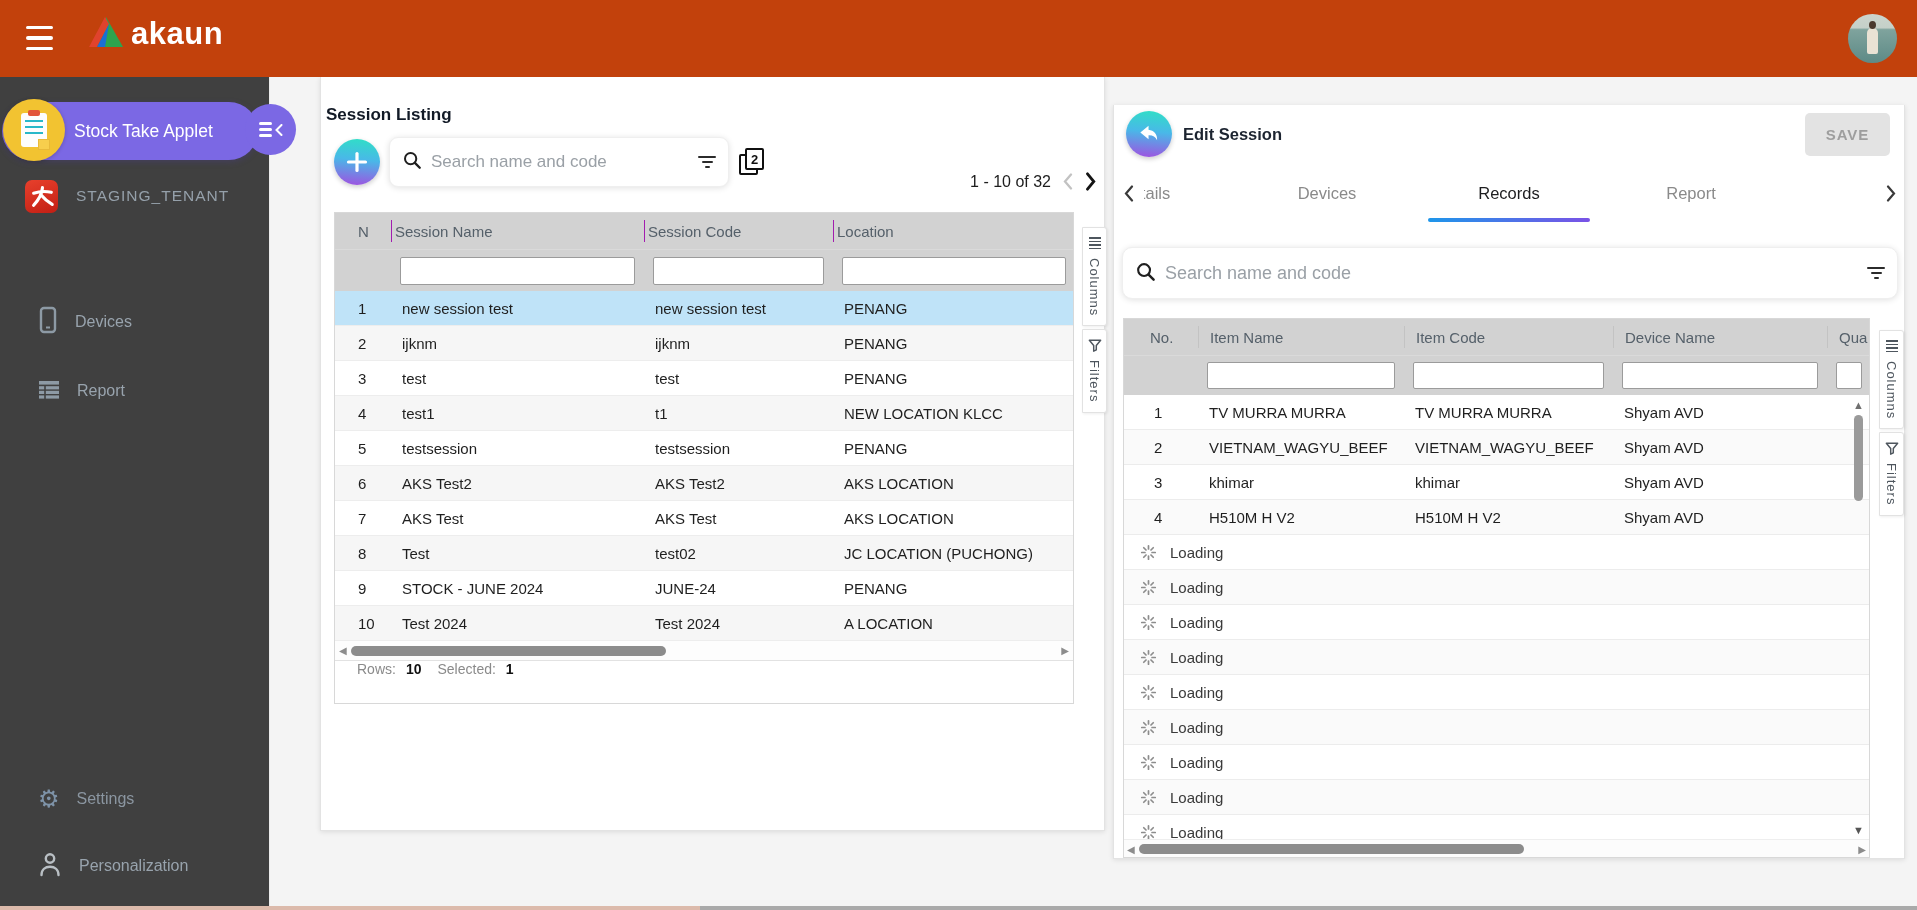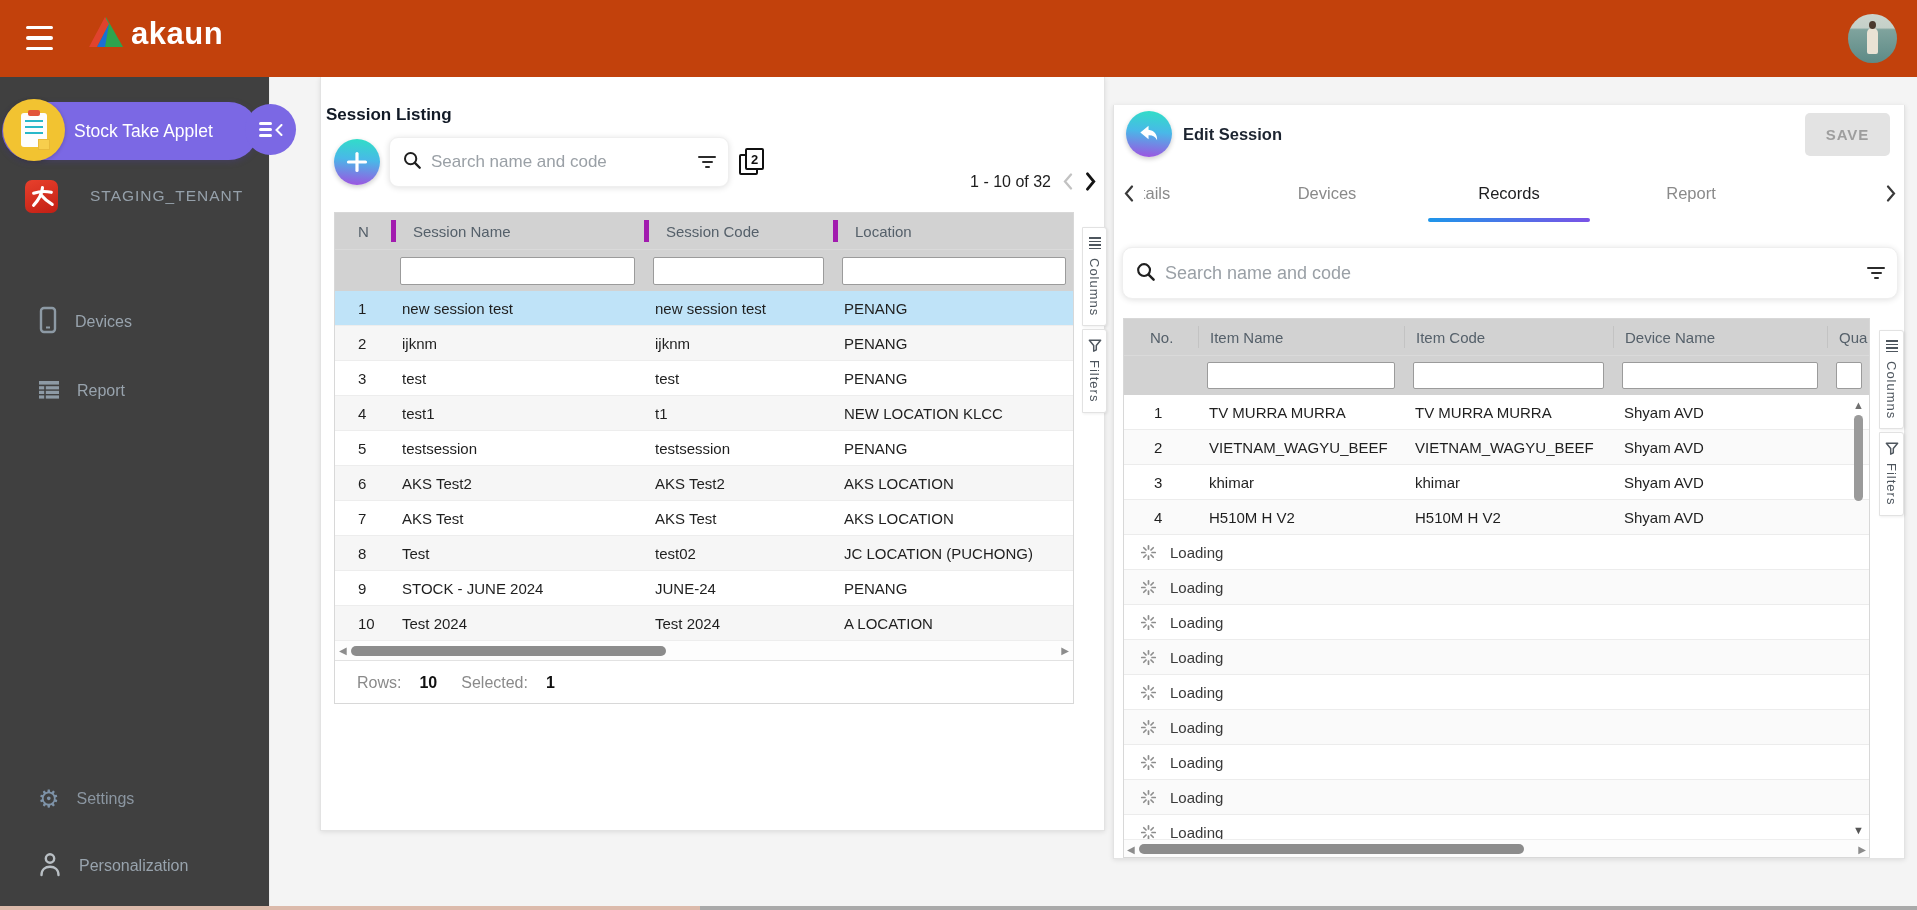--- a/index.html
+++ b/index.html
@@ -32,21 +32,21 @@
   .clipboard { position:relative; width:26px; height:34px; background:#fdfdfd; border-radius:3px; }
   .clipboard::before { content:""; position:absolute; left:7px; top:-3px; width:12px; height:6px; background:#e2543a; border-radius:2px; }
   .clipboard .lines { position:absolute; left:4px; top:7px; width:18px; height:18px;
                       background:repeating-linear-gradient(180deg,#29b8c9 0 2px,transparent 2px 6px); }
   .clipboard::after { content:""; position:absolute; right:-3px; bottom:-3px; width:10px; height:9px; background:#f7ce4d; border:1px solid #e8b93a; }
   .collapse-btn { position:absolute; left:245px; top:27px; width:51px; height:51px; border-radius:50%; background:#7b68e4;
                   display:flex; align-items:center; justify-content:center; gap:3px; cursor:pointer; }
   .collapse-bars { display:flex; flex-direction:column; gap:3.5px; }
   .collapse-bars span { width:13px; height:2.4px; background:#fff; border-radius:2px; }
 
-  .tenant-row { position:absolute; left:25px; top:102px; height:34px; display:flex; align-items:center; gap:32px; cursor:pointer; }
+  .tenant-row { position:absolute; left:25px; top:102px; height:34px; display:flex; align-items:center; gap:18px; cursor:pointer; }
   .tenant-icon { width:33px; height:33px; border-radius:7px; background:linear-gradient(160deg,#e8402c,#c21f14); flex:none;
                  display:flex; align-items:center; justify-content:center; }
   .tenant-label { color:#95a0aa; font-size:15.5px; letter-spacing:1px; }
 
   .active-item { position:absolute; left:20px; top:149px; width:218px; height:55px; background:#2bc4d5; border-radius:8px;
                  display:flex; align-items:center; gap:15px; padding-left:17px; cursor:pointer; }
   .active-item .label { color:#fff; font-size:16.5px; }
 
   .menu-item { position:absolute; left:38px; display:flex; align-items:center; gap:17px; height:34px; cursor:pointer; }
   .menu-item .label { color:#98a3ad; font-size:16px; }
@@ -80,33 +80,33 @@
   .copy2 .back  { position:absolute; left:0; top:6px; width:19px; height:21px; border:2.4px solid #101010; border-radius:2px; }
   .copy2 .front { position:absolute; left:6px; top:0; width:19px; height:22px; border:2.4px solid #101010; border-radius:2px; background:#fff;
                   display:flex; align-items:center; justify-content:center; font-size:13px; font-weight:bold; color:#101010; }
 
   .pagination { position:absolute; right:8px; top:95px; display:flex; align-items:center; gap:12px; font-size:16px; color:#1d1d1d; }
   .pg-chevron { cursor:pointer; display:flex; }
 
   .lt-wrap { position:absolute; left:13px; top:135px; width:740px; height:492px; border:1px solid #d8d8d8; background:#fff; }
   .lt-grid { display:grid; grid-template-columns:56px 253px 189px 242px; align-items:center; }
   .lt-header { background:#d2d2d2; height:36px; color:#55606a; font-size:15px; }
-  .lt-header .hcell { padding-left:17px; border-left:5px solid #a21caf; height:22px; display:flex; align-items:center; overflow:hidden; white-space:nowrap; }
+  .lt-header .hcell { padding-left:3px; border-left:1px solid #a21caf; height:22px; display:flex; align-items:center; overflow:hidden; white-space:nowrap; }
   .lt-header .hcell:first-child { border-left:none; padding-left:23px; }
   .lt-filter { background:#d2d2d2; height:42px; border-top:1px solid #dadada; }
   .lt-filter input { height:28px; margin:0 9px; border:1px solid #9b9b9b; border-radius:2px; width:calc(100% - 18px); font-family:inherit; font-size:14px; padding:0 6px; outline:none; background:#fff; }
   .lt-row { height:35px; font-size:15px; color:#1f1f1f; border-bottom:1px solid #ededed; background:#fff; cursor:pointer; }
   .lt-row.alt { background:#f6f6f6; }
   .lt-row.selected { background:#bfe3f8; }
   .lt-row .cell { padding-left:11px; white-space:nowrap; overflow:hidden; }
   .lt-row .cell:first-child { padding-left:23px; }
   .hscroll { position:relative; height:20px; border-bottom:1px solid #e2e2e2; background:#fdfdfd; }
   .hs-arrow { position:absolute; top:3px; font-size:10px; color:#8c8c8c; cursor:pointer; line-height:14px; }
   .hs-thumb { position:absolute; top:5px; height:10px; background:#8c8c8c; border-radius:5px; cursor:grab; }
-  .lt-footer { height:43px; display:flex; align-items:center; padding-left:22px; gap:18px; font-size:16px; }
+  .lt-footer { height:43px; display:flex; align-items:flex-start; padding-left:22px; gap:10px; font-size:14px; }
   .lt-footer .lab { color:#8a8a8a; } .lt-footer .val { color:#111; font-weight:bold; }
 
   
   .vstrip { position:absolute; display:flex; flex-direction:column; gap:3px; }
   .vstrip-left  { left:761px; top:150px; }
   .vstrip-right { left:765px; top:225px; }
   .vtab { width:25px; background:#fff; border:1px solid #e2e2e2; border-radius:0 3px 3px 0; display:flex; flex-direction:column; align-items:center;
           padding:9px 0; gap:8px; cursor:pointer; box-shadow:1px 1px 3px rgba(0,0,0,.07); }
   .vtab .vlabel { writing-mode:vertical-lr; font-size:13px; color:#4e565e; letter-spacing:1px; }
   .colbars { width:12px; height:13px; background:repeating-linear-gradient(180deg,#4e565e 0 1.7px,transparent 1.7px 3.6px); }

